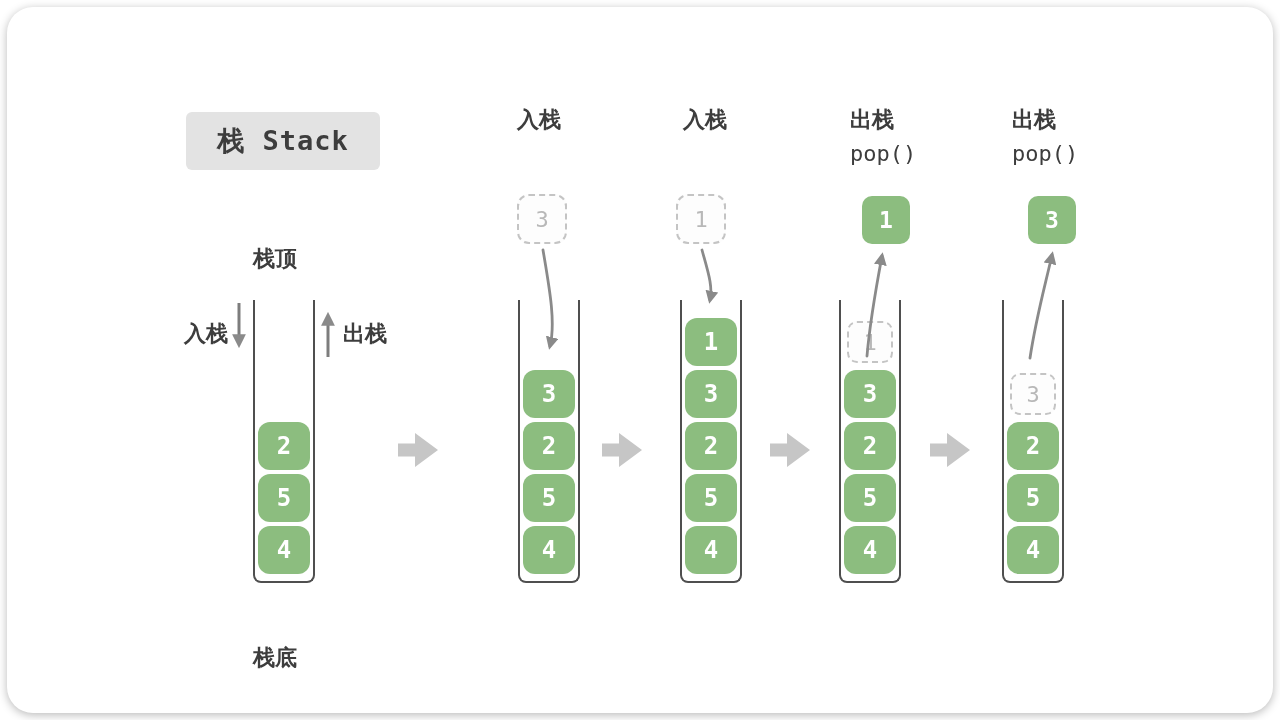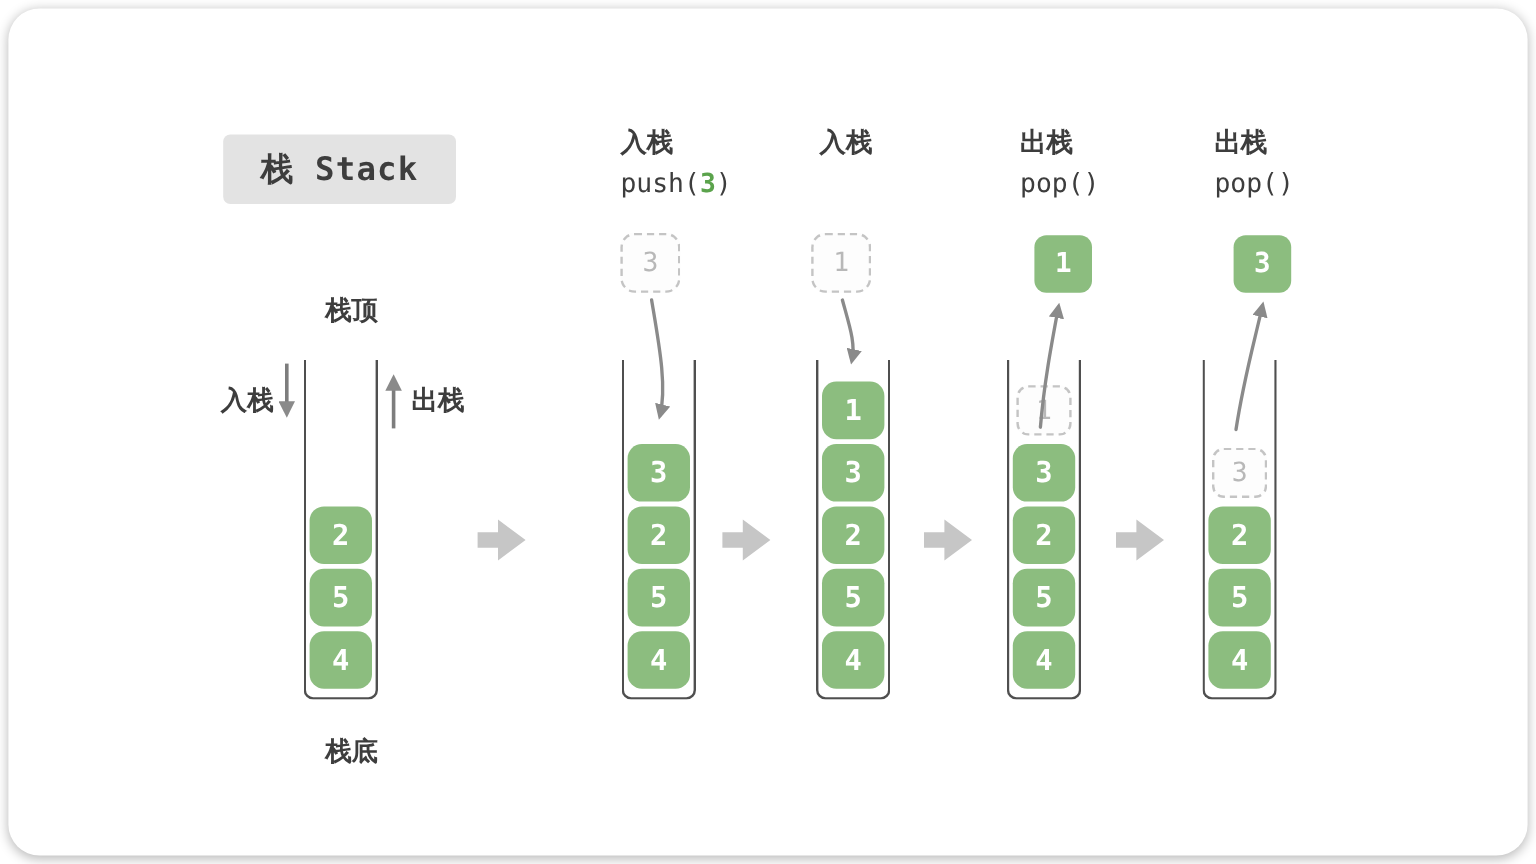--- a/index.html
+++ b/index.html
@@ -12,21 +12,21 @@
   body{font-family:"DejaVu Sans",sans-serif;position:relative;}
   .card{position:absolute;left:7px;top:7px;right:7px;bottom:7px;background:#ffffff;
         border-radius:26px;box-shadow:0 2px 10px rgba(0,0,0,0.28);}
   .canvas{position:absolute;left:0;top:0;width:1280px;height:524px;}
 
   .title-box{position:absolute;left:186px;top:112px;width:194px;height:58px;
     background:var(--title_bg);border-radius:6px;display:flex;align-items:center;justify-content:center;
     font-family:"DejaVu Sans Mono",monospace;font-size:27px;font-weight:bold;color:var(--text_dark);letter-spacing:1px;}
 
   .zh-label{position:absolute;font-size:22px;font-weight:600;color:var(--text_dark);}
-  .lbl-center{width:62px;text-align:right;}
+  .lbl-center{width:62px;text-align:left;}
 
   .op{position:absolute;top:107px;width:160px;}
   .op-zh{font-size:22px;font-weight:600;color:var(--text_dark);line-height:26px;}
   .op-code{font-family:"DejaVu Sans Mono",monospace;font-size:22px;color:var(--text_dark);
            line-height:26px;margin-top:8px;}
   .op-code .arg{color:var(--code_arg_green);font-weight:bold;}
 
   .stack{position:absolute;top:300px;width:62px;height:283px;
     border-left:2px solid var(--wall_gray);border-right:2px solid var(--wall_gray);
     border-bottom:2px solid var(--wall_gray);
@@ -54,38 +54,37 @@
 <div class="card"></div>
 
 <div class="canvas">
 
   <div class="title-box">
     <span>栈 Stack</span>
   </div>
 
   <div class="op" style="left:517px">
     <div class="op-zh">入栈</div>
-    <div class="op-code"><span>push(</span><span class="arg">3</span><span>)</span></div>
   </div>
   <div class="op" style="left:683px">
     <div class="op-zh">入栈</div>
   </div>
   <div class="op" style="left:850px">
     <div class="op-zh">出栈</div>
     <div class="op-code"><span>pop(</span><span class="arg"></span><span>)</span></div>
   </div>
   <div class="op" style="left:1012px">
     <div class="op-zh">出栈</div>
     <div class="op-code"><span>pop(</span><span class="arg"></span><span>)</span></div>
   </div>
 
   <div class="zh-label lbl-center" style="left:253px;top:244px">栈顶</div>
   <div class="zh-label" style="left:184px;top:319px">入栈</div>
   <div class="zh-label" style="left:343px;top:319px">出栈</div>
-  <div class="zh-label lbl-center" style="left:253px;top:611px">栈底</div>
+  <div class="zh-label lbl-center" style="left:253px;top:643px">栈底</div>
 
   <div class="float-dashed" style="left:517px">
     <span>3</span>
   </div>
   <div class="float-dashed" style="left:676px">
     <span>1</span>
   </div>
 
   <div class="float-green" style="left:862px">
     <span>1</span>

